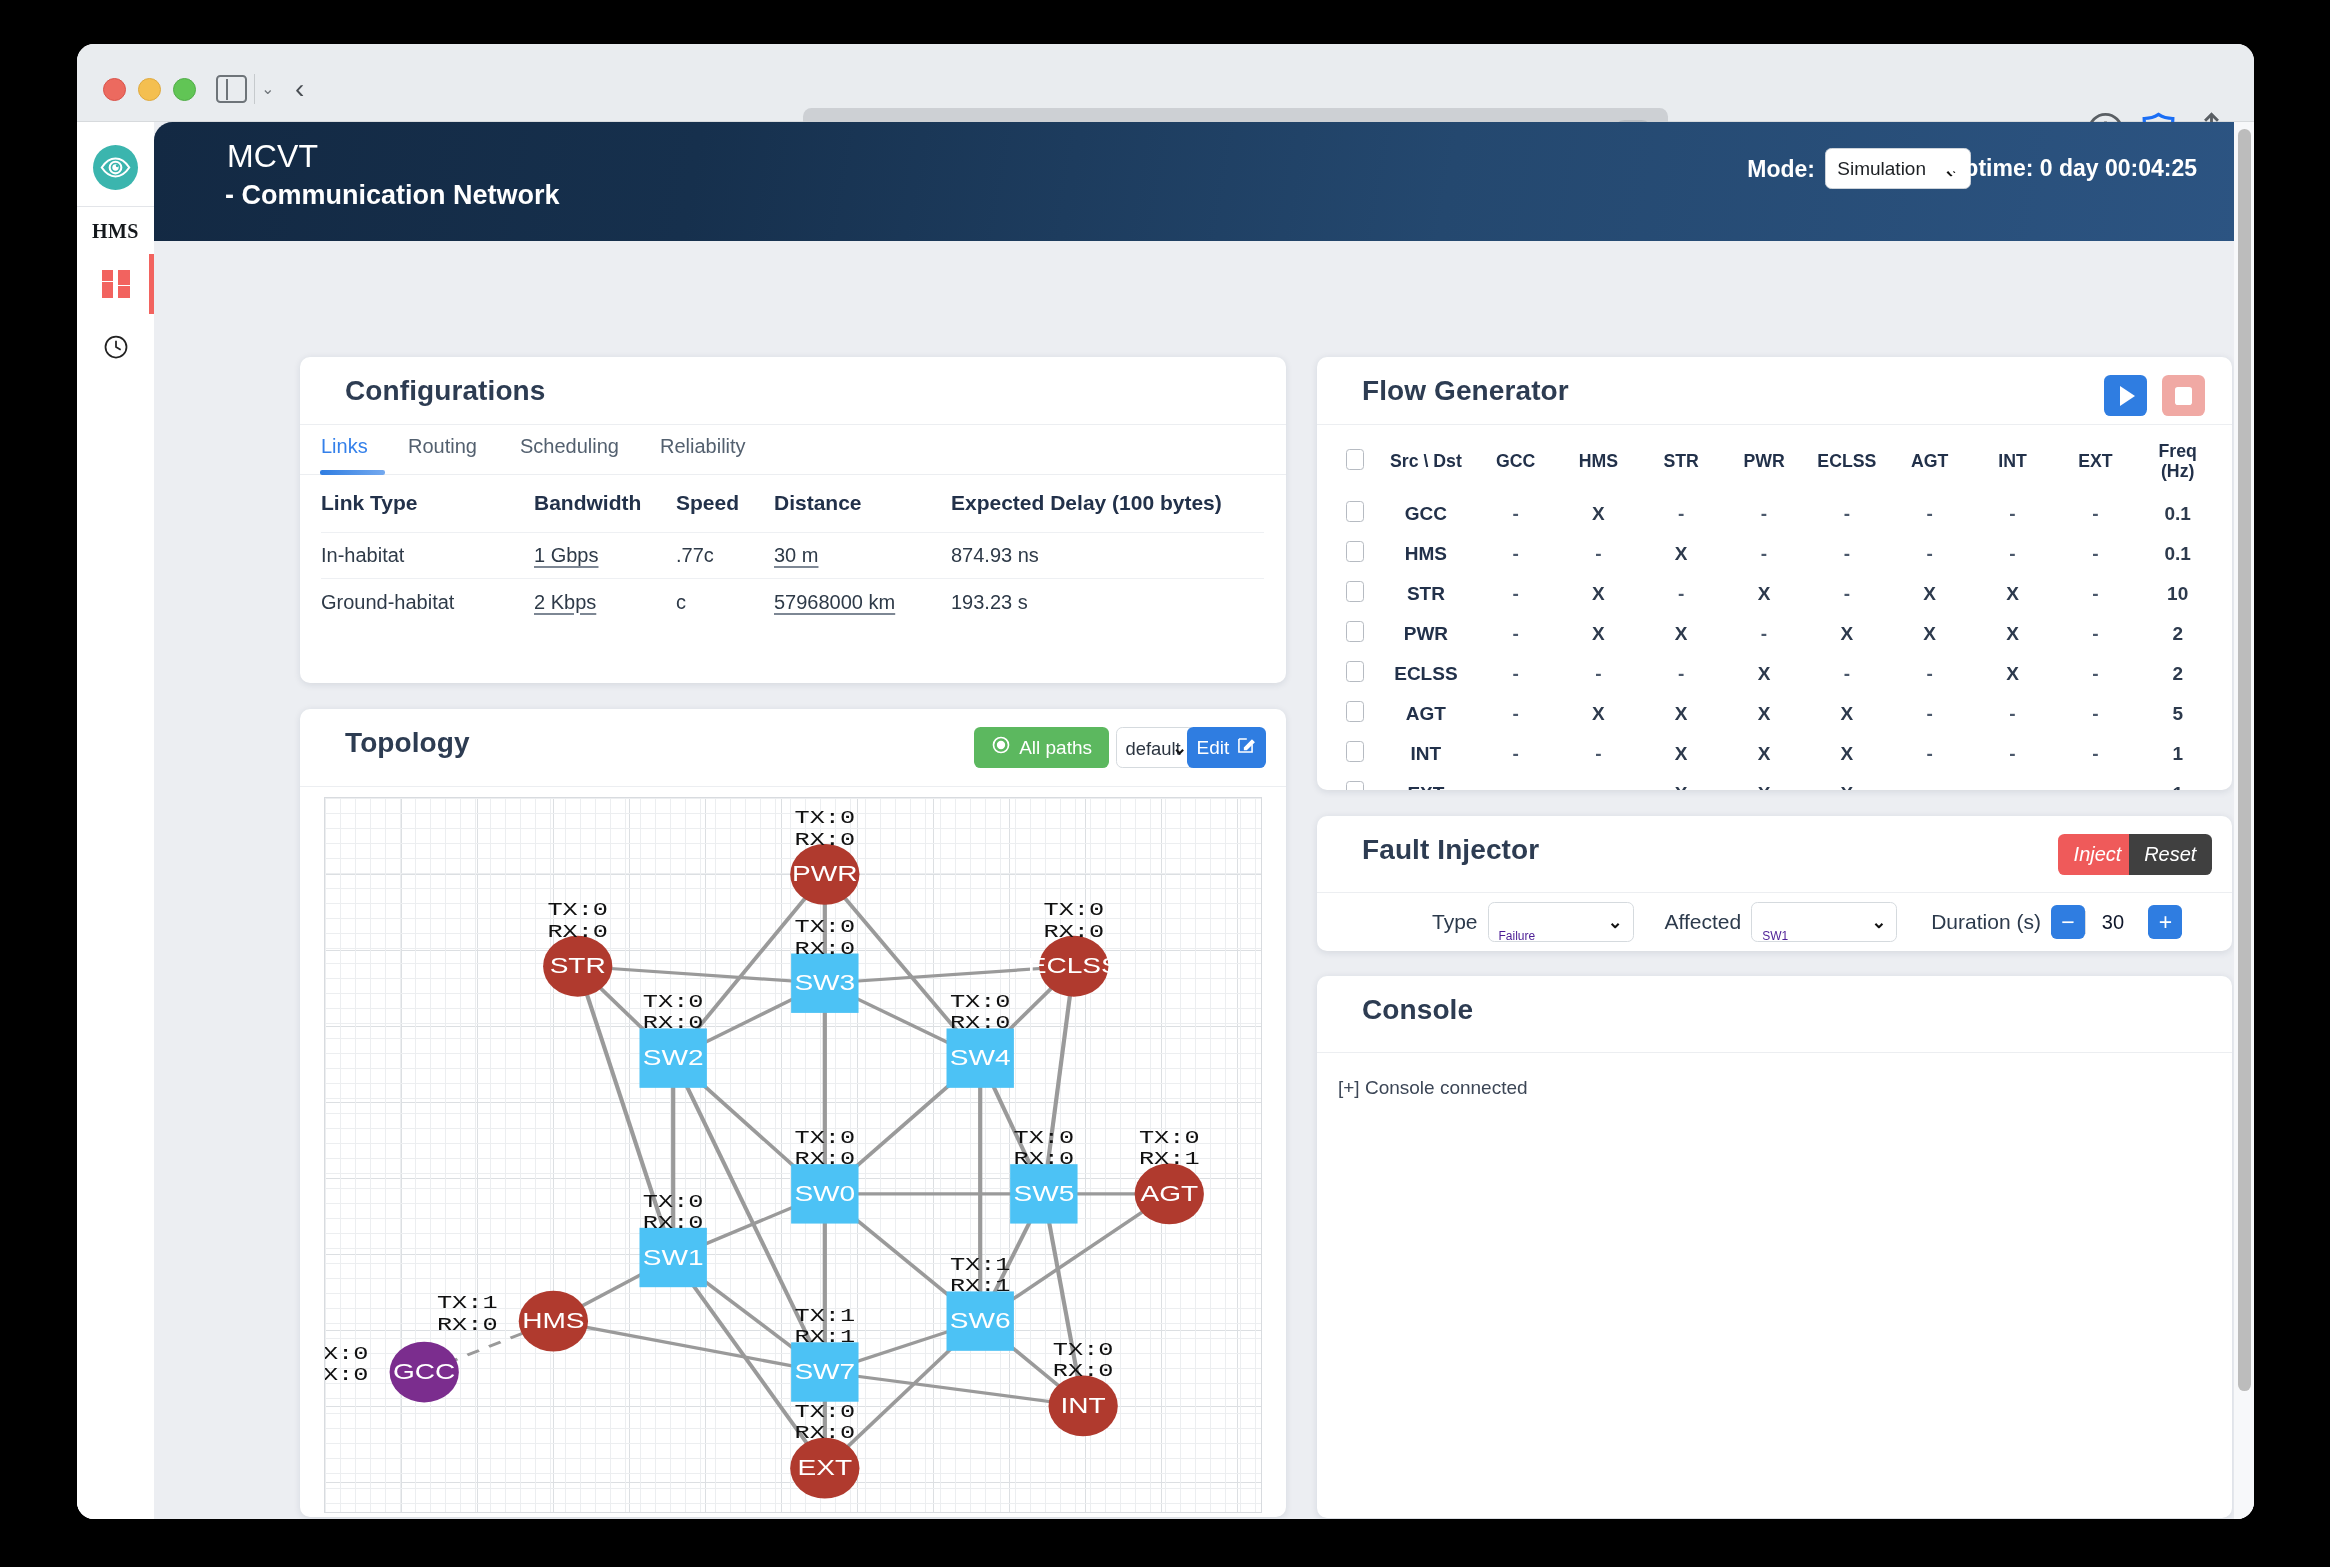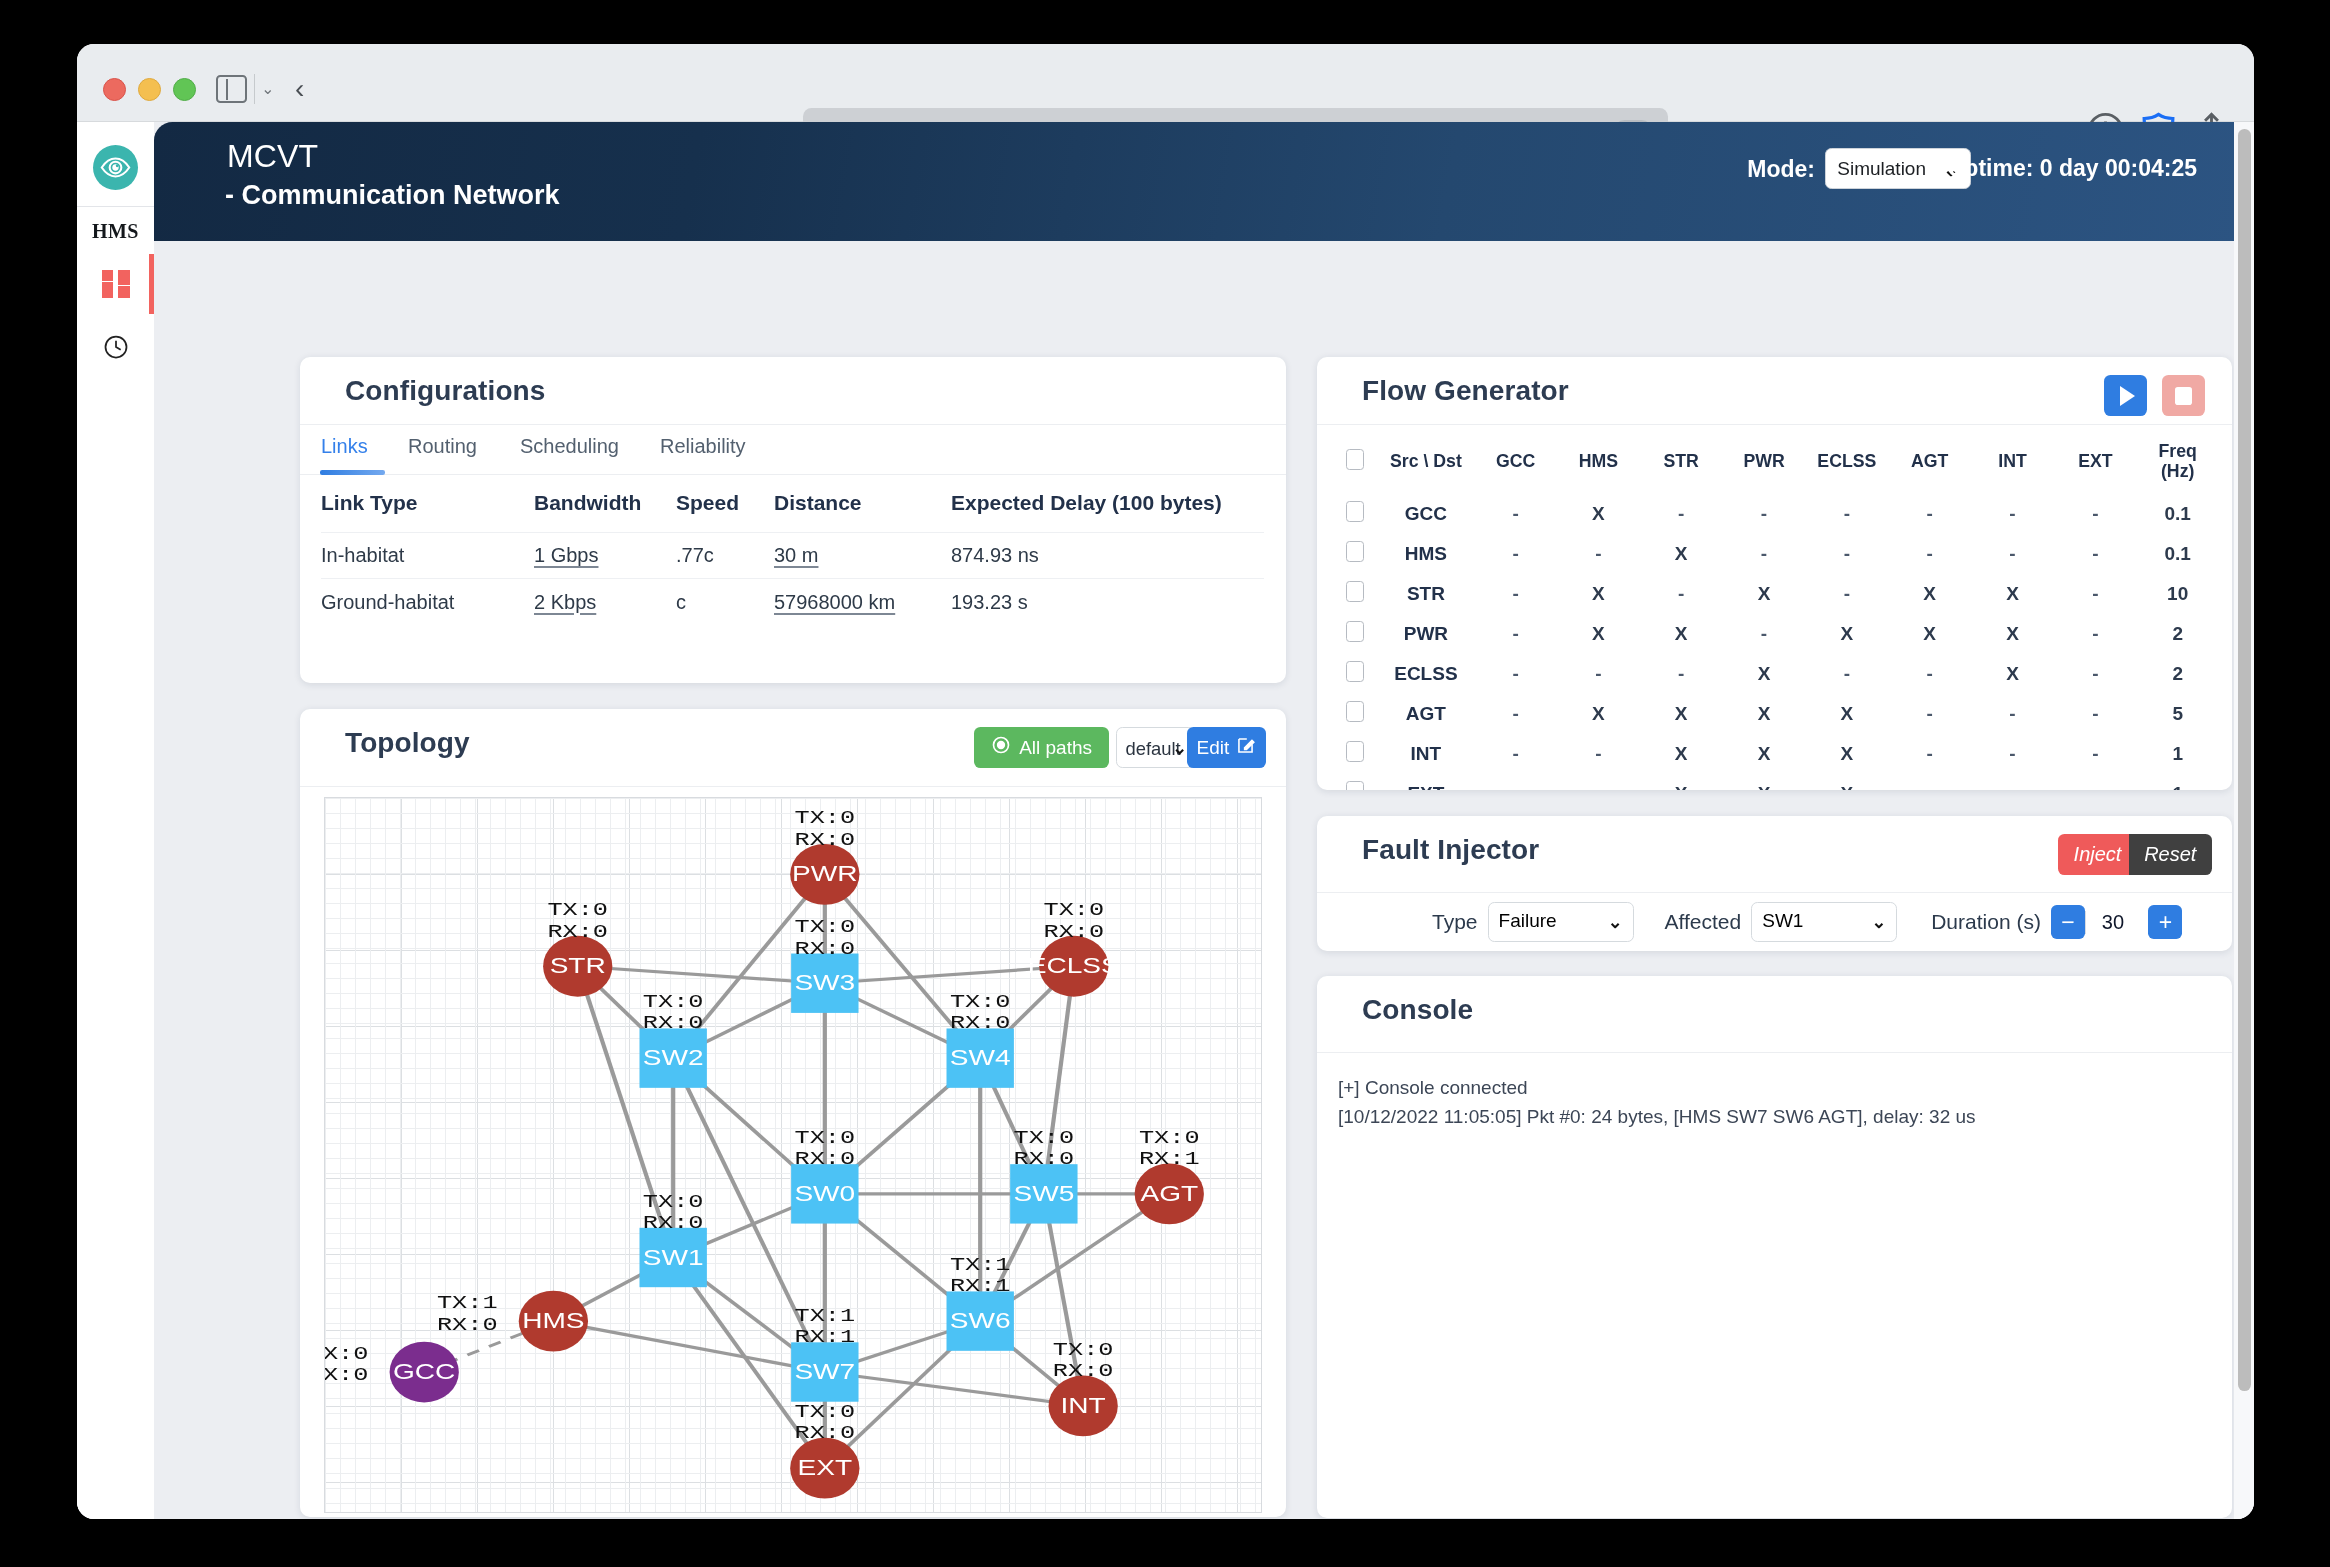--- a/index.html
+++ b/index.html
@@ -209,21 +209,21 @@
   #faultinj .card-head { height: 77px; border-bottom: 0.7px solid #eceef1; }
   #btn-inject, #btn-reset {
     position:absolute; top: 18.4px; height: 41px; padding: 0 15.6px; border:none; color:#fff;
     font-size: 20px; display:flex; align-items:center;font-style:italic;
   }
   #btn-inject { right: 95px; background:#ef5a5a; border-radius: 6.4px 0 0 6.4px; }
   #btn-reset  { right: 20px;  background:#404040; border-radius: 0 6.4px 6.4px 0; }
   #fault-row { position:absolute; left: 0; top: 77px; width:100%; height: 58px; display:flex; align-items:center; }
   #fault-row .lbl { font-size: 21px; color:#2c3a4c; }
   .mini-select { width: 146px; height: 40px; background:#fff; border:0.7px solid #d5dade; border-radius:6.4px; position:relative; }
-  .mini-select .val { position:absolute; left: 10px; top: 7px; font-size: 19px; color:#000000; }
+  .mini-select .val { position:absolute; left: 10px; top: 26px; font-size: 12px; color:#4c1d95; }
   .mini-select .caret { position:absolute; right: 10px; top: 8.5px; font-size: 17.7px; color:#111; font-weight:700; }
   .step-btn { width: 34px; height: 34px; background:#2f7de1; color:#fff; border:none; border-radius: 5.7px;
               font-size: 23px; line-height:30px; text-align:center; }
   #duration-val { width: 55px; text-align:center; font-size: 20px; color:#0f172a; border-left: 0.7px solid #d8dbe0; }
 
   
   #console { left: 1240px; top: 854px; width: 915px; height: 542px; }
   #console .card-head { height: 77px; padding-left: 21px; }
   #console-body { position:absolute; left: 0; top: 77px; width:100%; bottom:0; padding: 20px 21px; }
   .console-line { font-size: 19px; color:#3c4656; line-height: 1.55; white-space: nowrap; }
@@ -710,21 +710,20 @@
         <button class="step-btn" style="margin-left:8.5px">+</button>
       </div>
     </div>
 
     <div class="card" id="console">
       <div class="card-head">
         <div class="card-title">Console</div>
       </div>
       <div id="console-body">
         <div class="console-line">[+] Console connected</div>
-        <div class="console-line">[10/12/2022 11:05:05] Pkt #0: 24 bytes, [HMS SW7 SW6 AGT], delay: 32 us</div>
       </div>
     </div>
 
     <div id="scrollbar-track">
       <div id="scrollbar-thumb"></div>
     </div>
   </div>
 </div>
 
 

